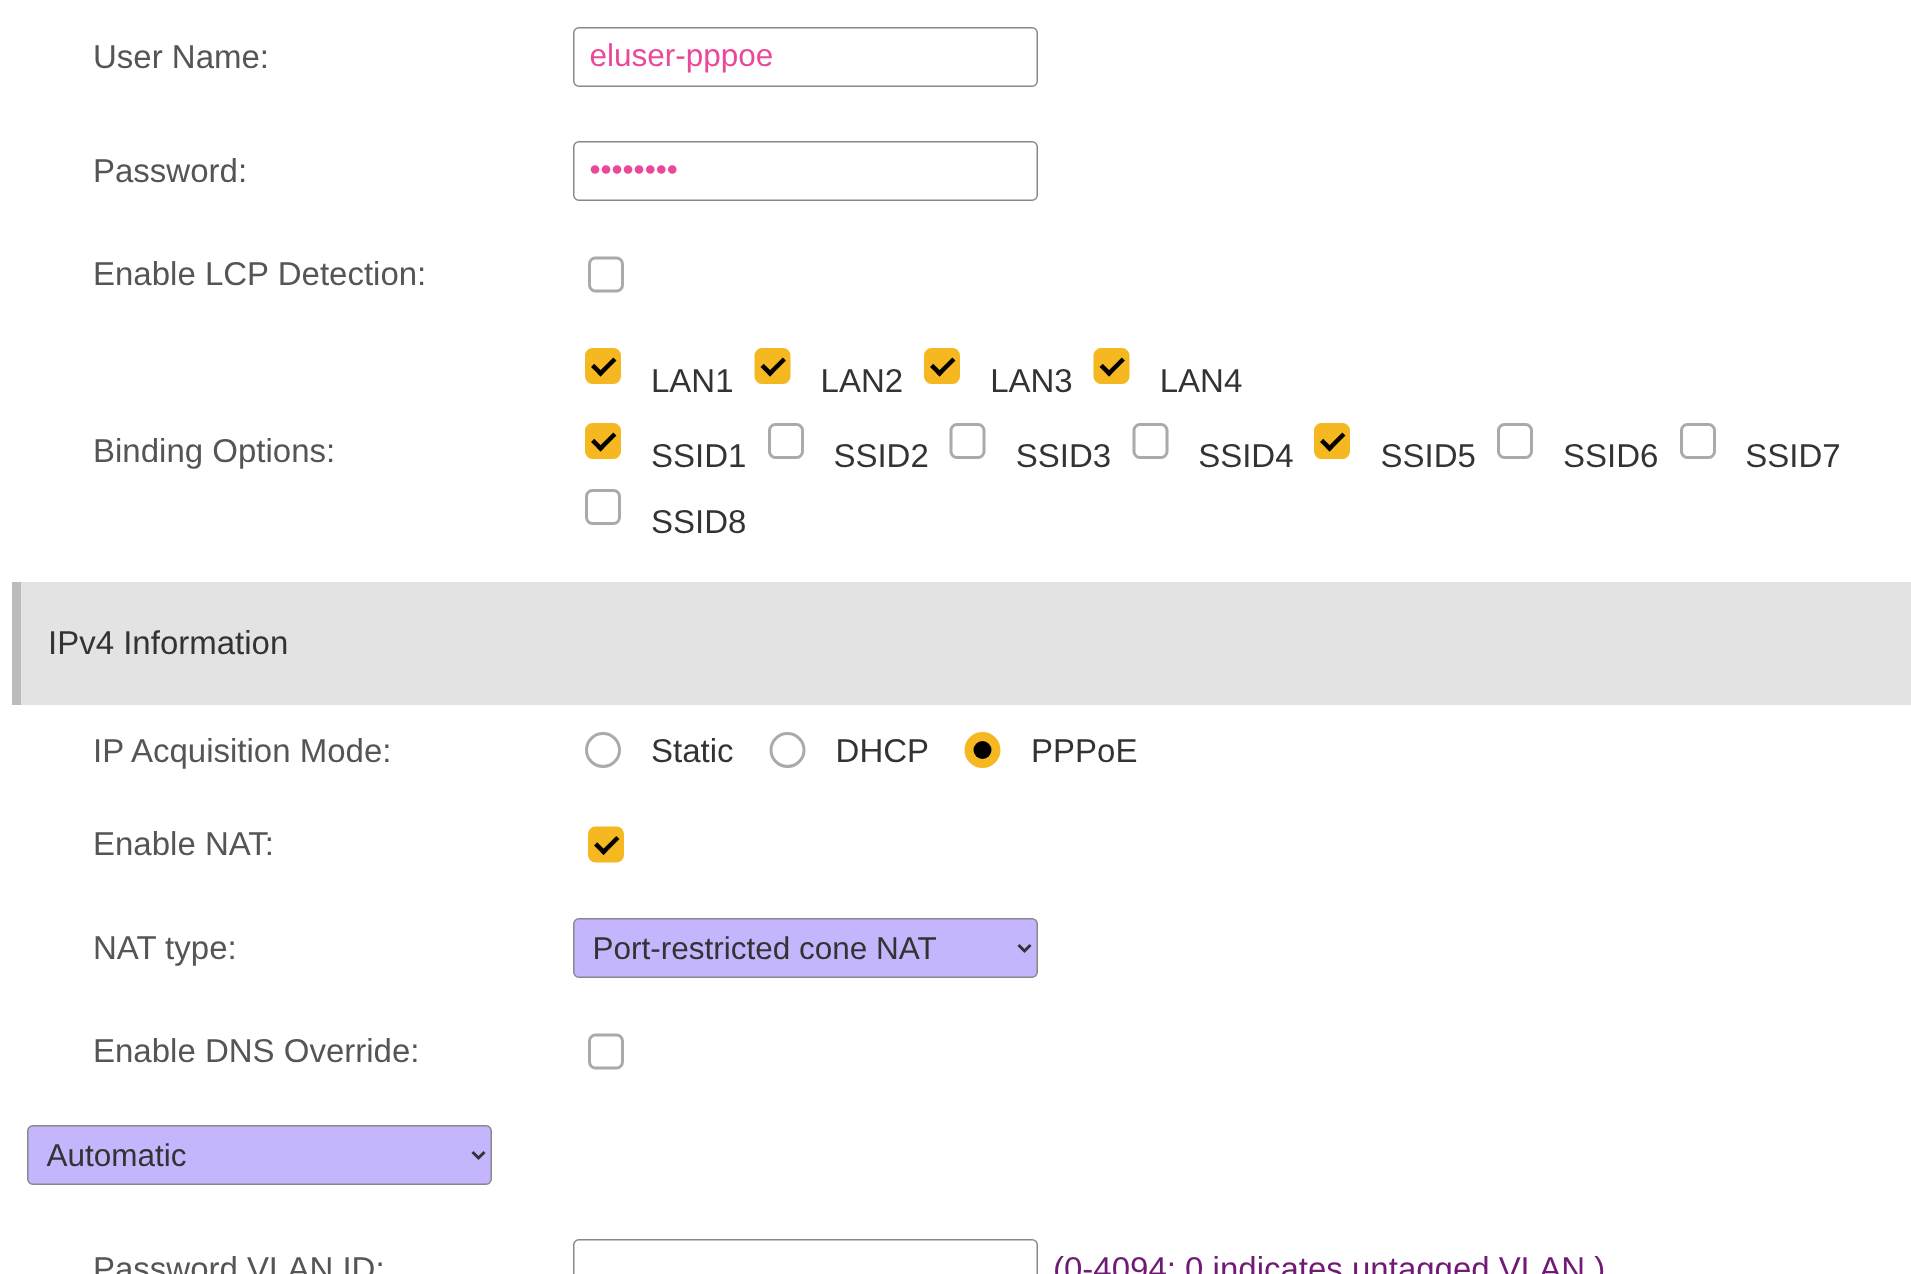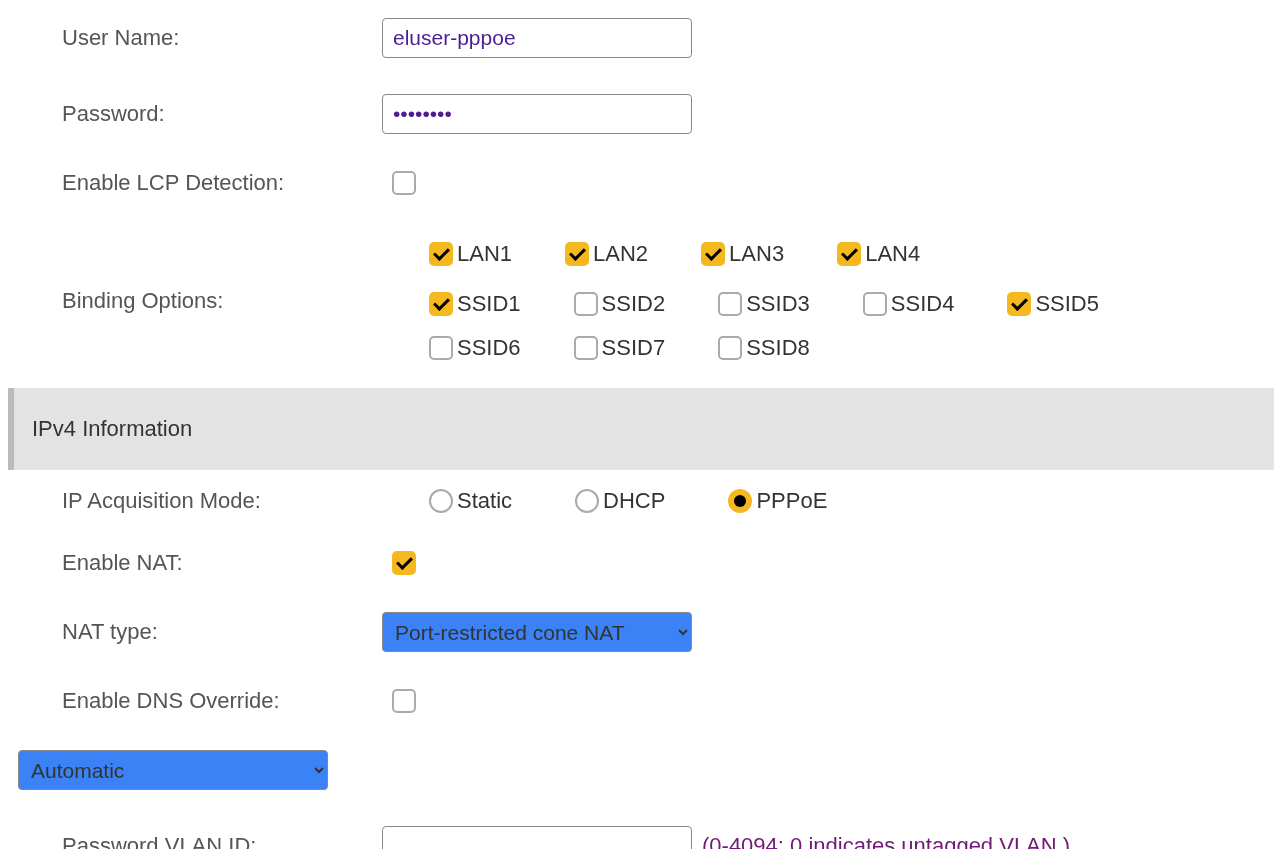--- a/index.html
+++ b/index.html
@@ -34,32 +34,32 @@
       gap: 6px;
     }
     .text-input {
       width: 310px;
       height: 40px;
       padding: 19px 10px;
       font-size: 21px;
       border: 1px solid #888;
       border-radius: 4px;
       font-family: inherit;
-      color: #4c1d95;
+      color: #ec4899;
     }
     .select-input {
       width: 310px;
       height: 40px;
       padding: 4px 8px;
       font-size: 21px;
       border: 1px solid #888;
       border-radius: 4px;
       font-family: inherit;
       color: #333;
-      background: #3b82f6;
+      background: #c4b5fd;
     }
     .section-header {
       background: #e3e3e3;
       padding: 28px 18px;
       font-size: 22px;
       color: #333;
       border-left: 6px solid #bbb;
       margin-left: 8px;
     }
     .checkbox {
@@ -108,26 +108,25 @@
       position: absolute;
       left: 4px;
       top: 4px;
       width: 12px;
       height: 12px;
       border-radius: 50%;
       background: #000;
     }
     .checkbox-label, .radio-label {
       display: inline-flex;
-      align-items: center;
-      gap: 4px;
+      align-items: flex-start;
+      gap: 20px;
       margin-right: 14px;
       color: #333;
       cursor: pointer;
-      margin-left: 39px;
     }
     .hint {
       color: #701a75;
       margin-left: 4px;
     }
     .binding-row .form-value {
       line-height: 2;
     }
     .solo-checkbox {
       margin-left: 10px;

